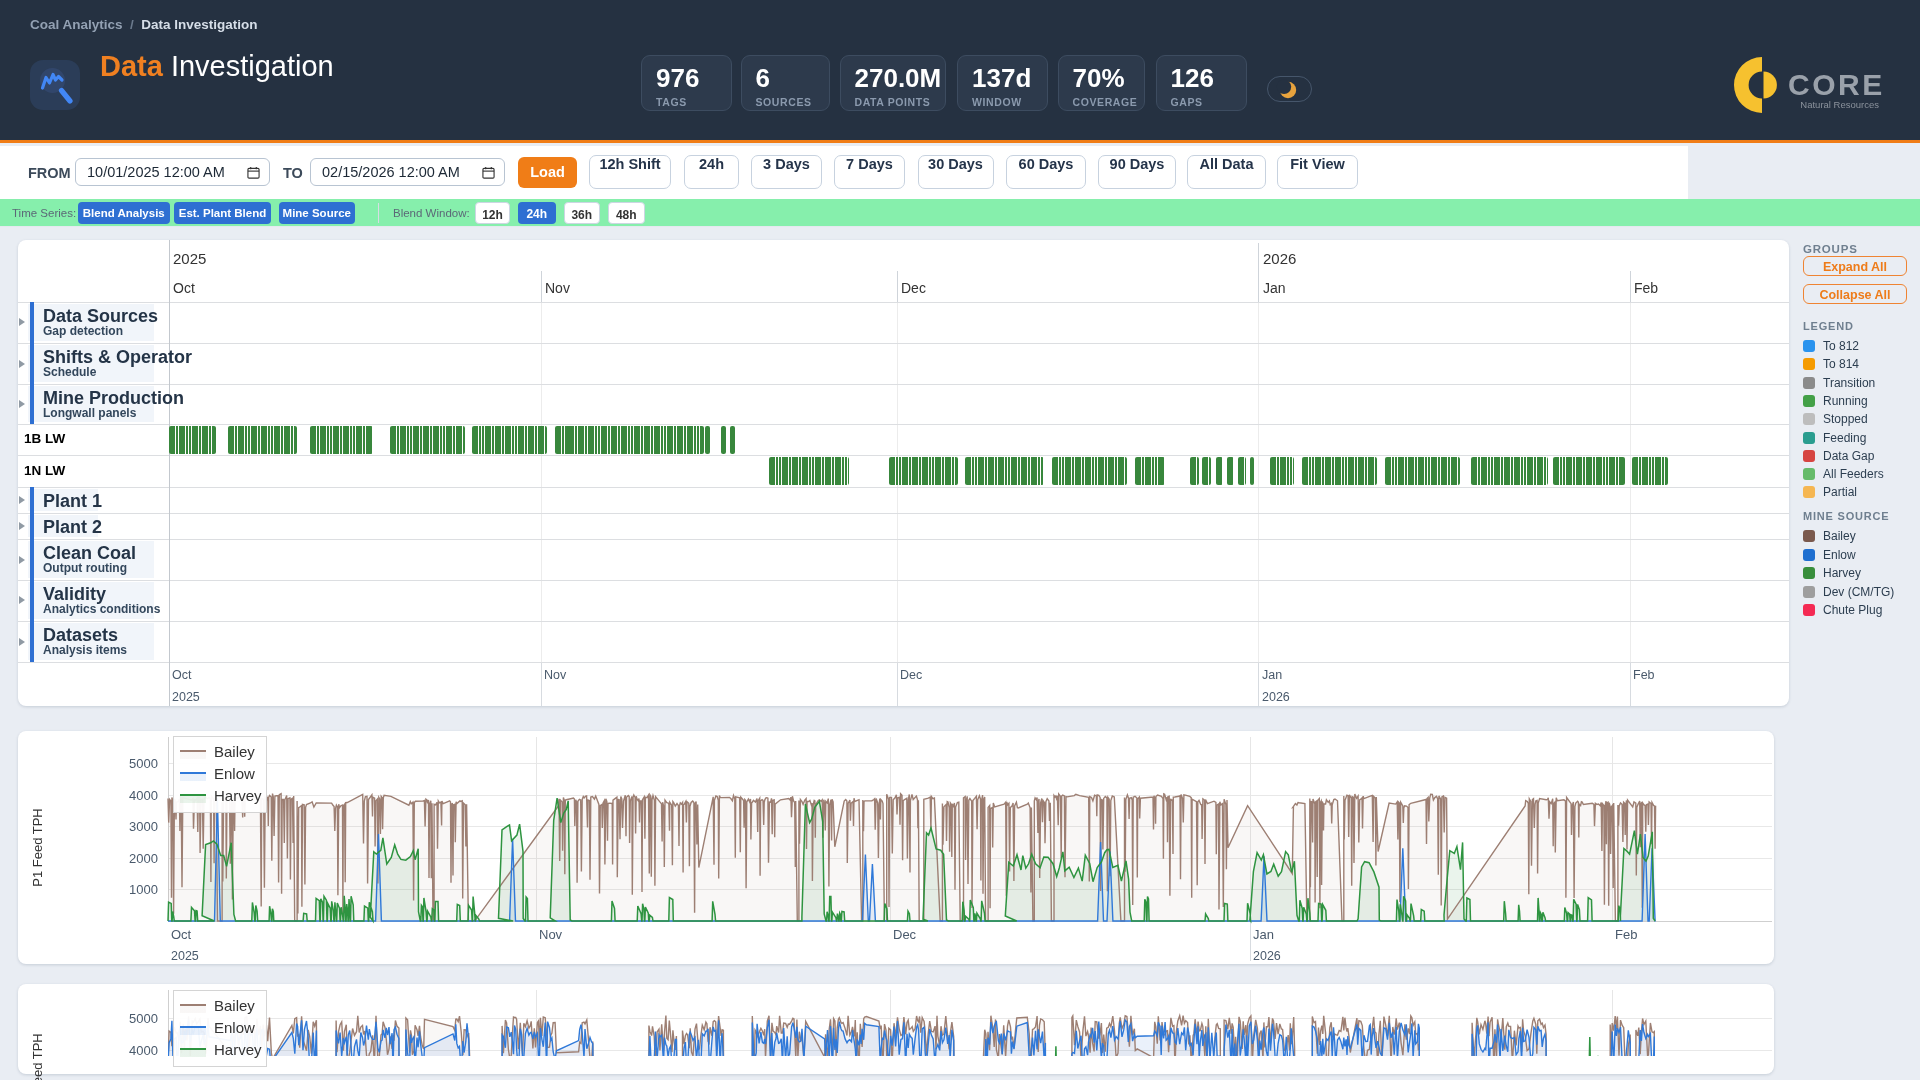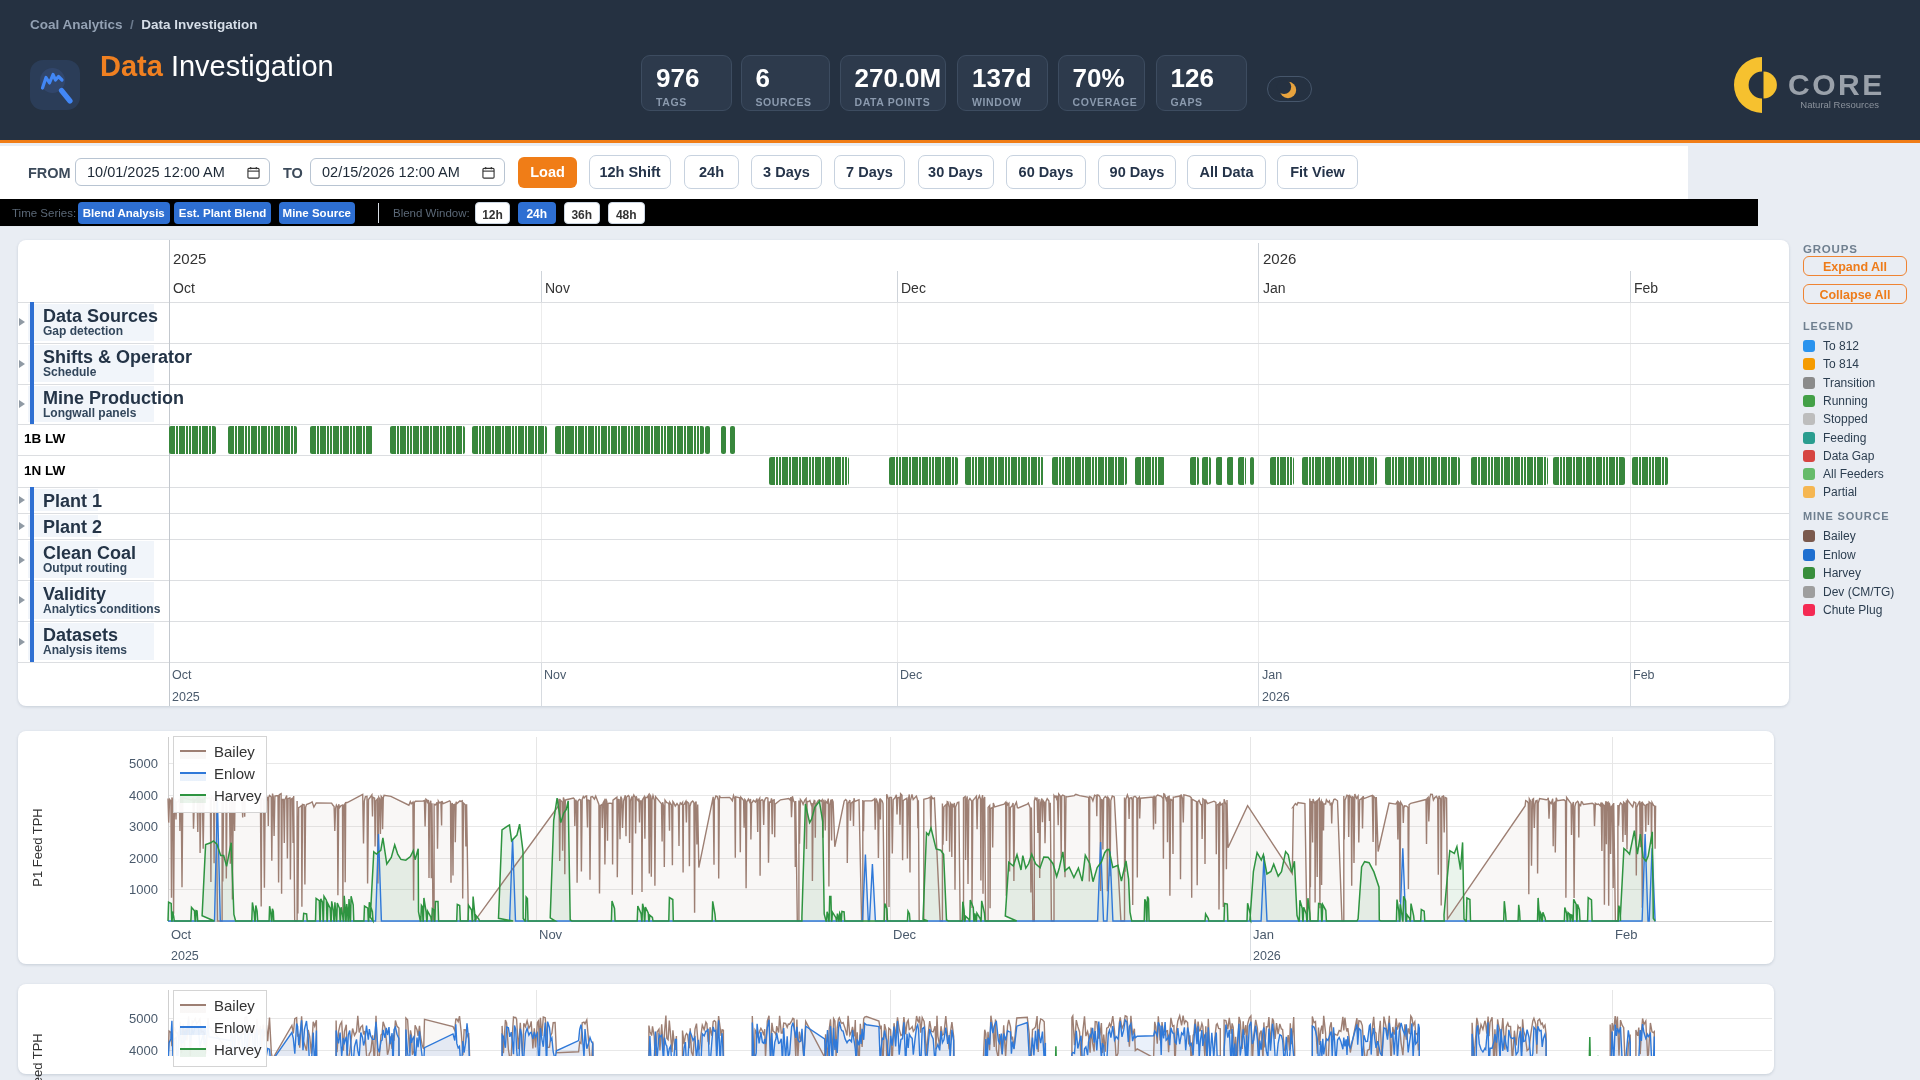--- a/index.html
+++ b/index.html
@@ -11,25 +11,25 @@
 #icontile{position:absolute;left:30px;top:60px;width:50px;height:50px;border-radius:13px;background:#2b3d58}
 #title{position:absolute;left:100px;top:50px;font-size:29px;color:#fff;font-weight:400}
 #title b{color:#f08021;font-weight:700}
 #subtitle{position:absolute;left:101px;top:85px;font-size:14px;letter-spacing:-0.1px;color:#9fb0c2;line-height:23px}
 .stat{position:absolute;top:55px;height:56px;background:#2d3a4c;border:1px solid #3d4c60;border-radius:9px;padding:7px 0 0 14px}
 .sn{font-size:26px;font-weight:700;color:#fff;letter-spacing:0px}
 .sl{font-size:10.5px;font-weight:700;color:#8b9aae;letter-spacing:.6px;margin-top:2px}
 #moon{position:absolute;left:1267px;top:76px;width:45px;height:26px;border:1px solid #46566b;border-radius:13px}
 
 #row1{position:absolute;left:0;top:146px;width:1688px;height:53px;background:#fff}
-#row2{position:absolute;left:0;top:199px;width:1758px;height:28px;background:#000000;border-bottom:1px solid #e4e9ef}
+#row2{position:absolute;left:0;top:199px;width:1920px;height:28px;background:#86efac;border-bottom:1px solid #e4e9ef}
 .lab{position:absolute;top:19px;font-size:14.5px;font-weight:700;color:#3c4a5a}
 .dinput{position:absolute;top:12px;height:28px;background:#fff;border:1px solid #b8c4d2;border-radius:6px;font-size:14.5px;color:#1c2835;padding:5px 10px 0 11px}
 #loadbtn{position:absolute;left:518px;top:11px;width:59px;height:31px;background:#f07d17;color:#fff;border-radius:6px;font-size:14.5px;font-weight:700;text-align:center;padding-top:7px}
-.obtn{position:absolute;top:9px;height:34px;background:#fff;border:1px solid #c7d2df;border-radius:7px;font-size:14.5px;font-weight:700;color:#25344a;text-align:center;padding-top:8px}
+.obtn{position:absolute;top:9px;height:34px;background:#fff;border:1px solid #c7d2df;border-radius:7px;font-size:14.5px;font-weight:700;color:#25344a;text-align:center;padding-top:0}
 .r2lab{position:absolute;font-size:11.5px;color:#5b6877;top:8px;white-space:nowrap}
 .bbtn{position:absolute;top:3px;height:22px;background:#2e6fd2;border-radius:4px;color:#fff;font-size:11.5px;font-weight:700;text-align:center;padding-top:5px;white-space:nowrap}
 .bwbtn{position:absolute;top:3px;height:22px;background:#fff;border:1px solid #ccd6e2;border-radius:4px;color:#333;font-size:12px;font-weight:700;text-align:center;padding-top:5px}
 .bwsel{position:absolute;top:3px;height:22px;background:#2e6fd2;border-radius:4px;color:#fff;font-size:12px;font-weight:700;text-align:center;padding-top:5px}
 
 .panel{position:absolute;background:#fff;border-radius:8px;box-shadow:0 1px 3px rgba(40,60,90,.18)}
 .hline{position:absolute;left:18px;width:1771px;height:1px;background:#dcdee1}
 .vline{position:absolute;width:1px}
 .gbar{position:absolute;border-radius:2px;background:repeating-linear-gradient(90deg,#38873c 0px,#38873c 2.6px,#ffffff 2.6px,#ffffff 3.3px)}
 

